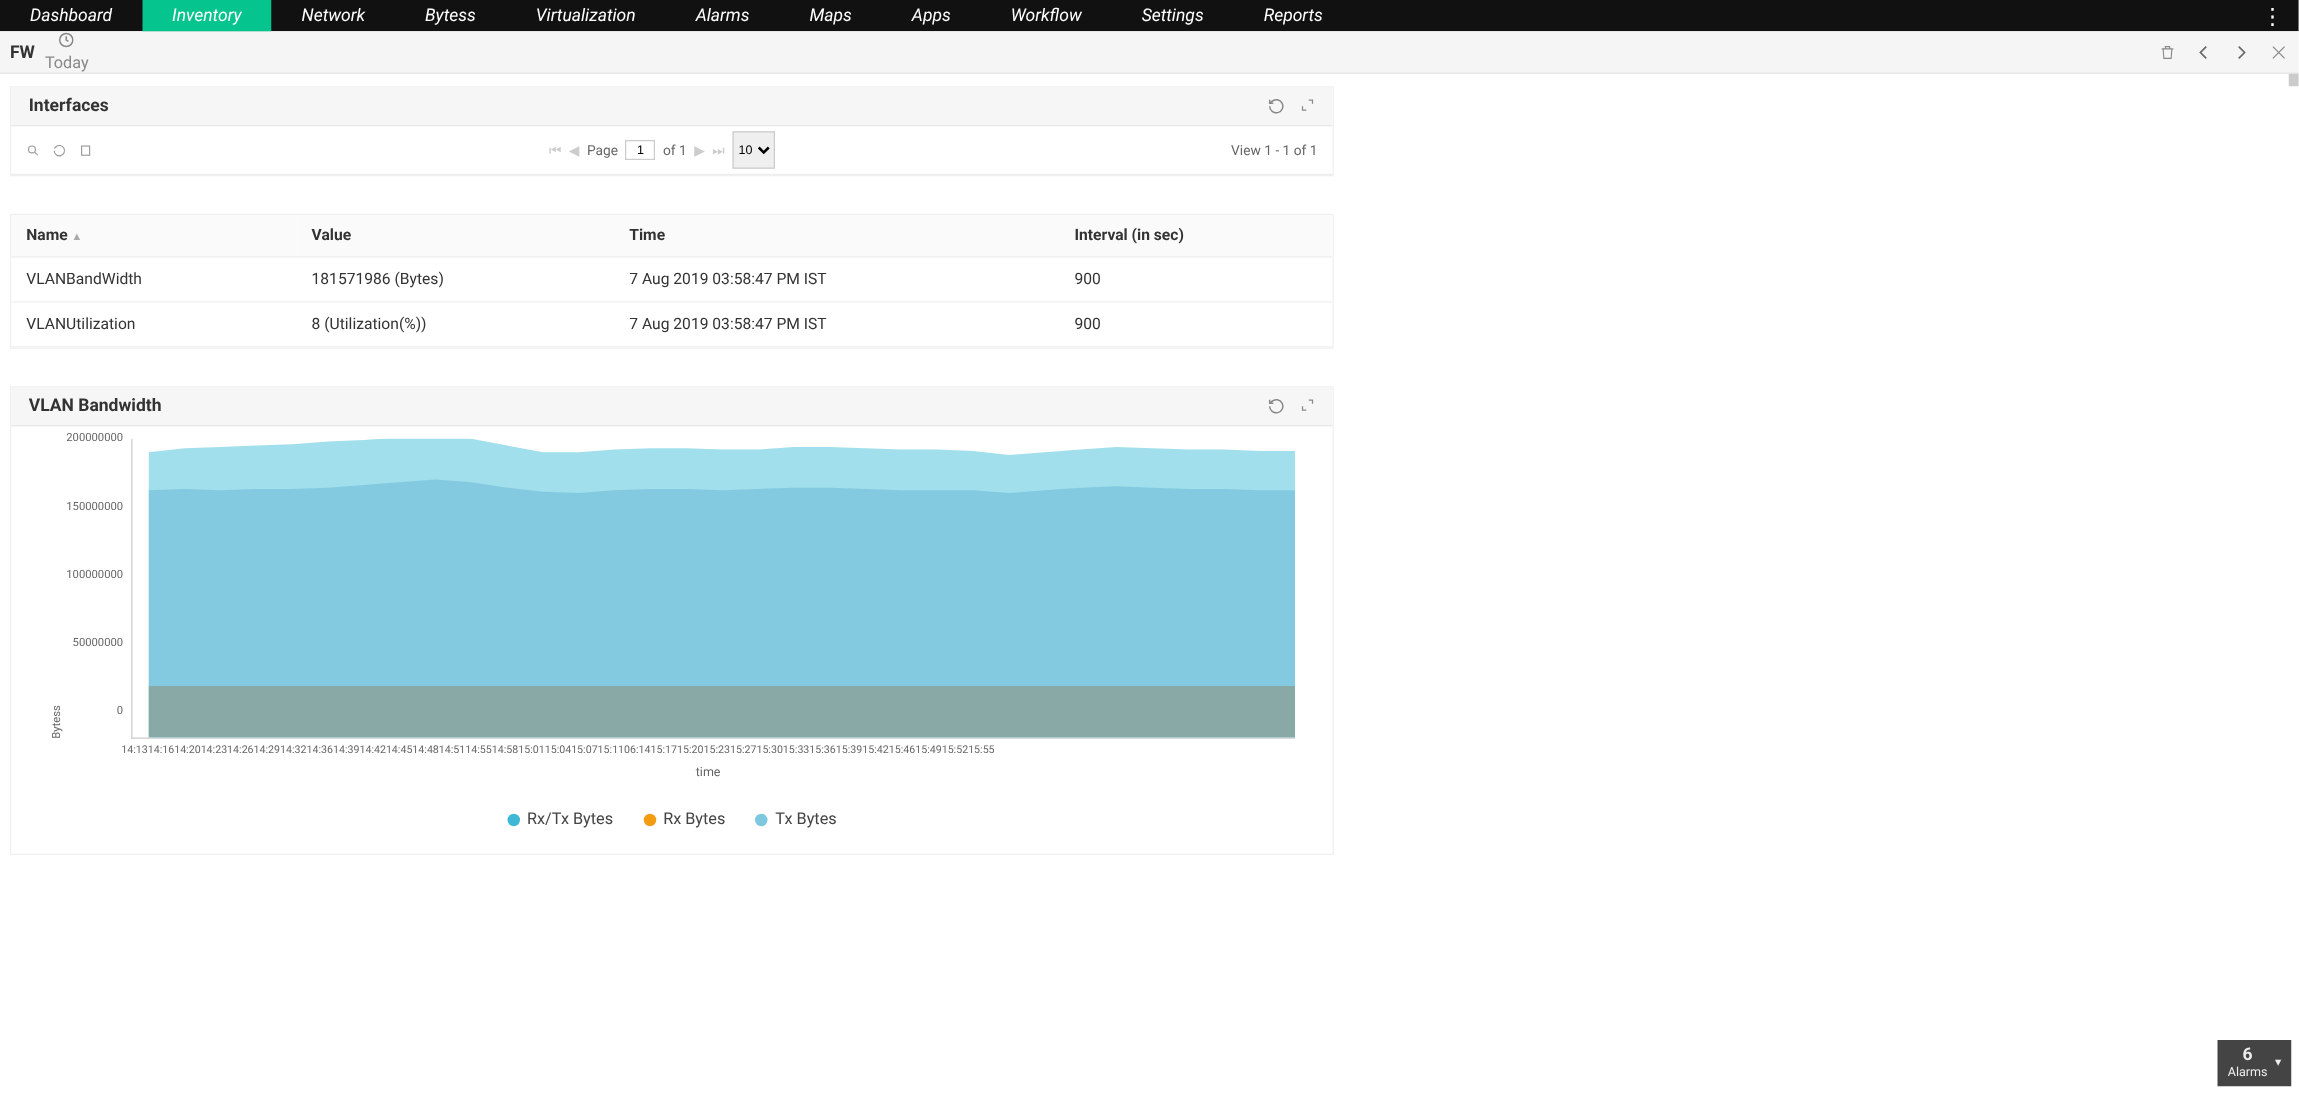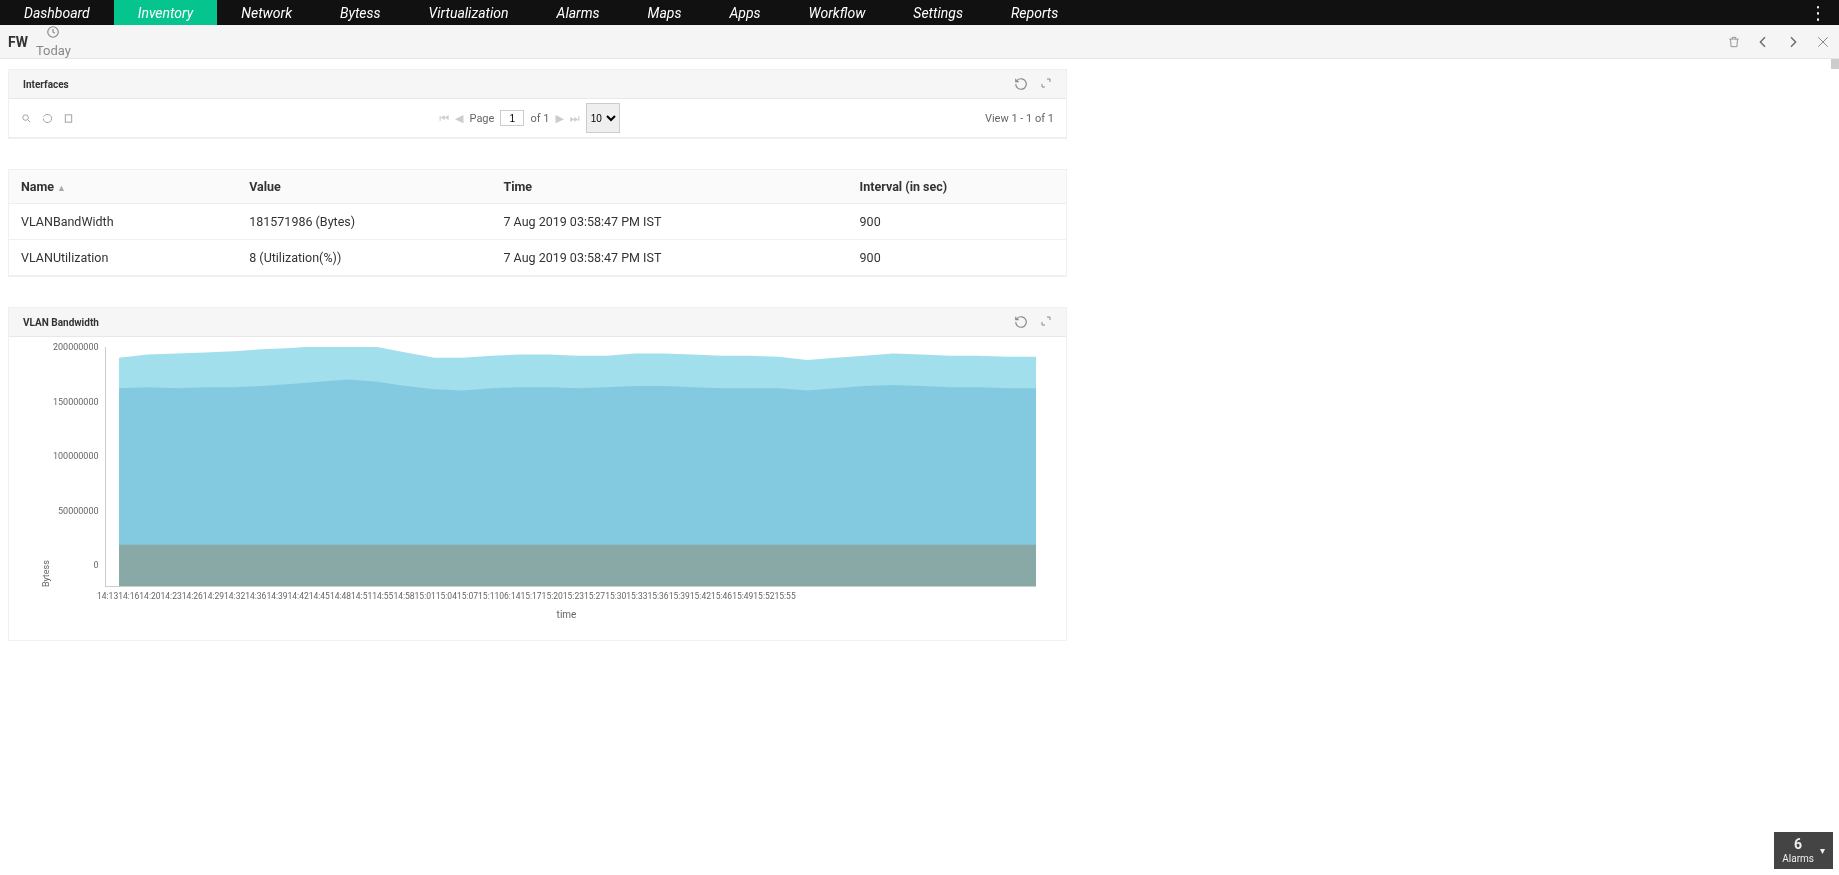--- a/index.html
+++ b/index.html
@@ -67,21 +67,21 @@
   background: #fff;
 }
 .panel-header {
   background: #f6f6f6;
   border-bottom: 1px solid #e8e8e8;
   padding: 7px 14px;
   display: flex;
   justify-content: space-between;
   align-items: center;
 }
-.panel-title { font-weight: 700; font-size: 10px; color: #333; }
+.panel-title { font-weight: 700; font-size: 14px; color: #333; }
 .panel-actions { display: flex; gap: 12px; color: #888; }
 .table { width: 100%; border-collapse: collapse; }
 .table th {
   text-align: left;
   font-weight: 700;
   font-size: 12.5px;
   padding: 9px 12px;
   background: #fafafa;
   border-bottom: 1px solid #eee;
 }
@@ -392,20 +392,34 @@
           <span>15:33</span>
           <span>15:36</span>
           <span>15:39</span>
           <span>15:42</span>
           <span>15:46</span>
           <span>15:49</span>
           <span>15:52</span>
           <span>15:55</span>
         </div>
       <div class="x-axis-label">time</div>
+      <div class="legend">
+        <div class="legend-item">
+            <span class="legend-dot" id="dot-rxtx" style="background: rgb(63, 184, 214);"></span>
+            <span>Rx/Tx Bytes</span>
+          </div>
+        <div class="legend-item">
+            <span class="legend-dot" id="dot-rx" style="background: rgb(243, 156, 18);"></span>
+            <span>Rx Bytes</span>
+          </div>
+        <div class="legend-item">
+            <span class="legend-dot" id="dot-tx" style="background: rgb(126, 199, 222);"></span>
+            <span>Tx Bytes</span>
+          </div>
+      </div>
     </div>
   </div>
 
 </div>
 
 <div class="alarms-badge">
   <div>
     <span class="cnt">6</span>
     <span>Alarms</span>
   </div>

